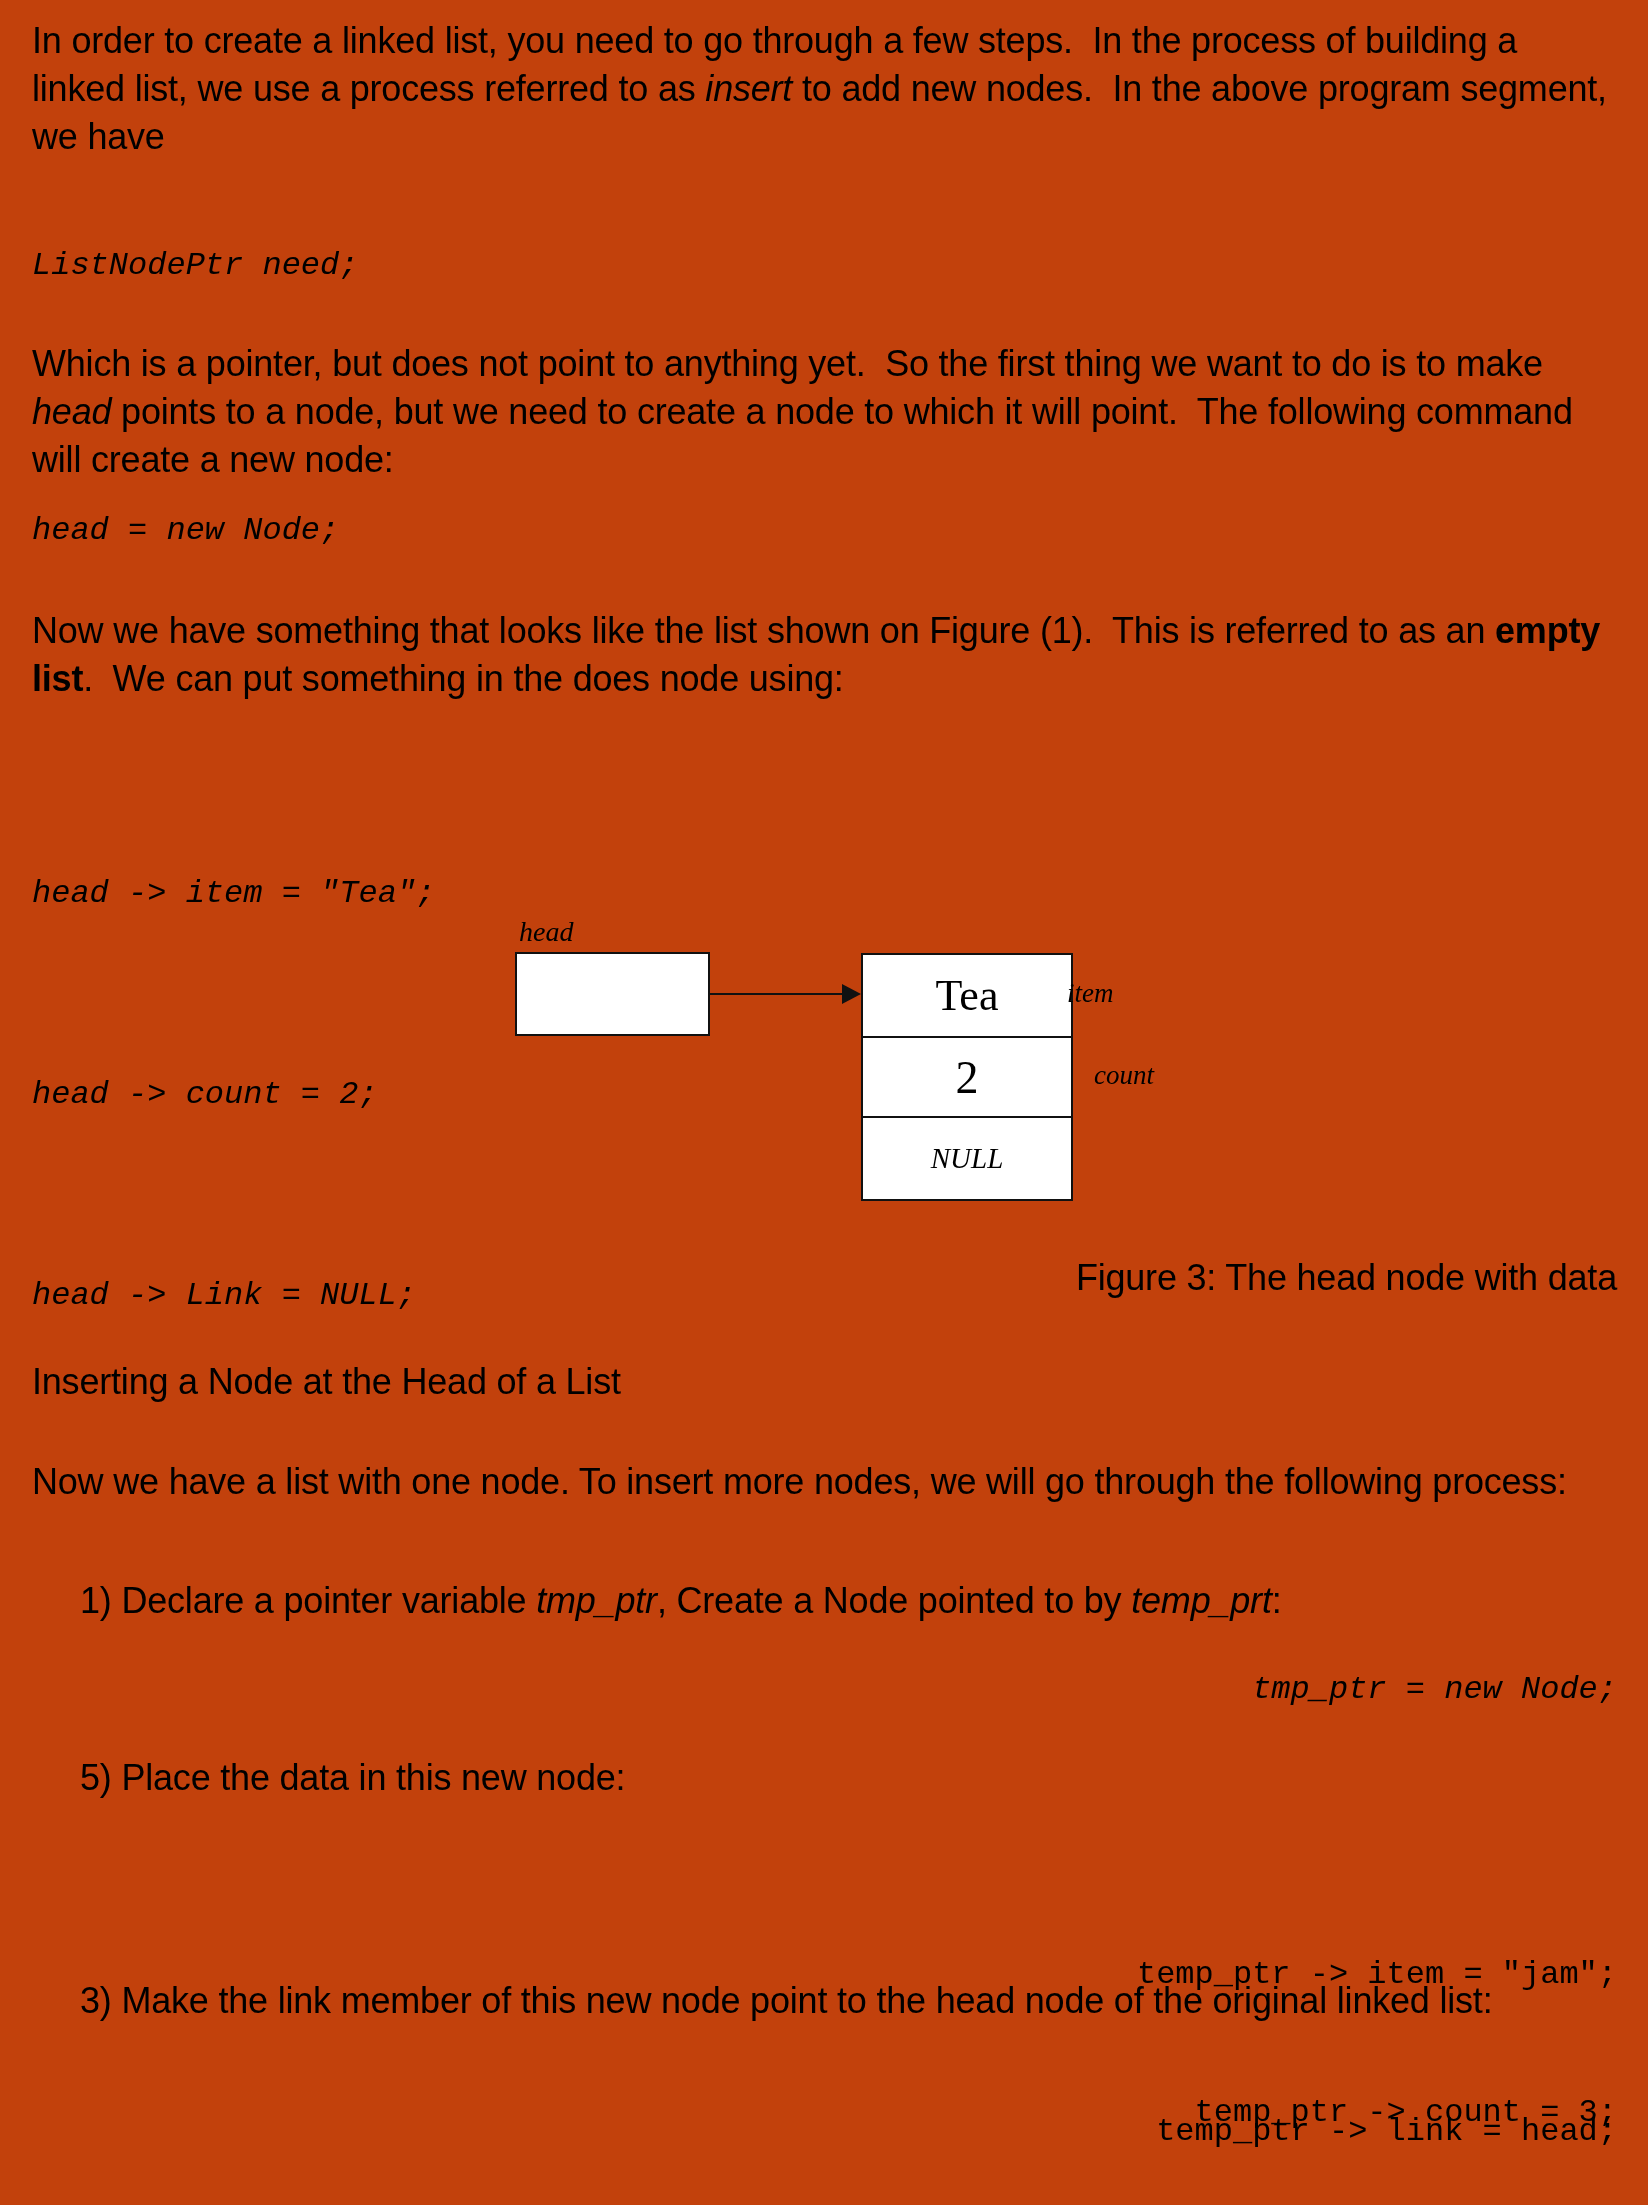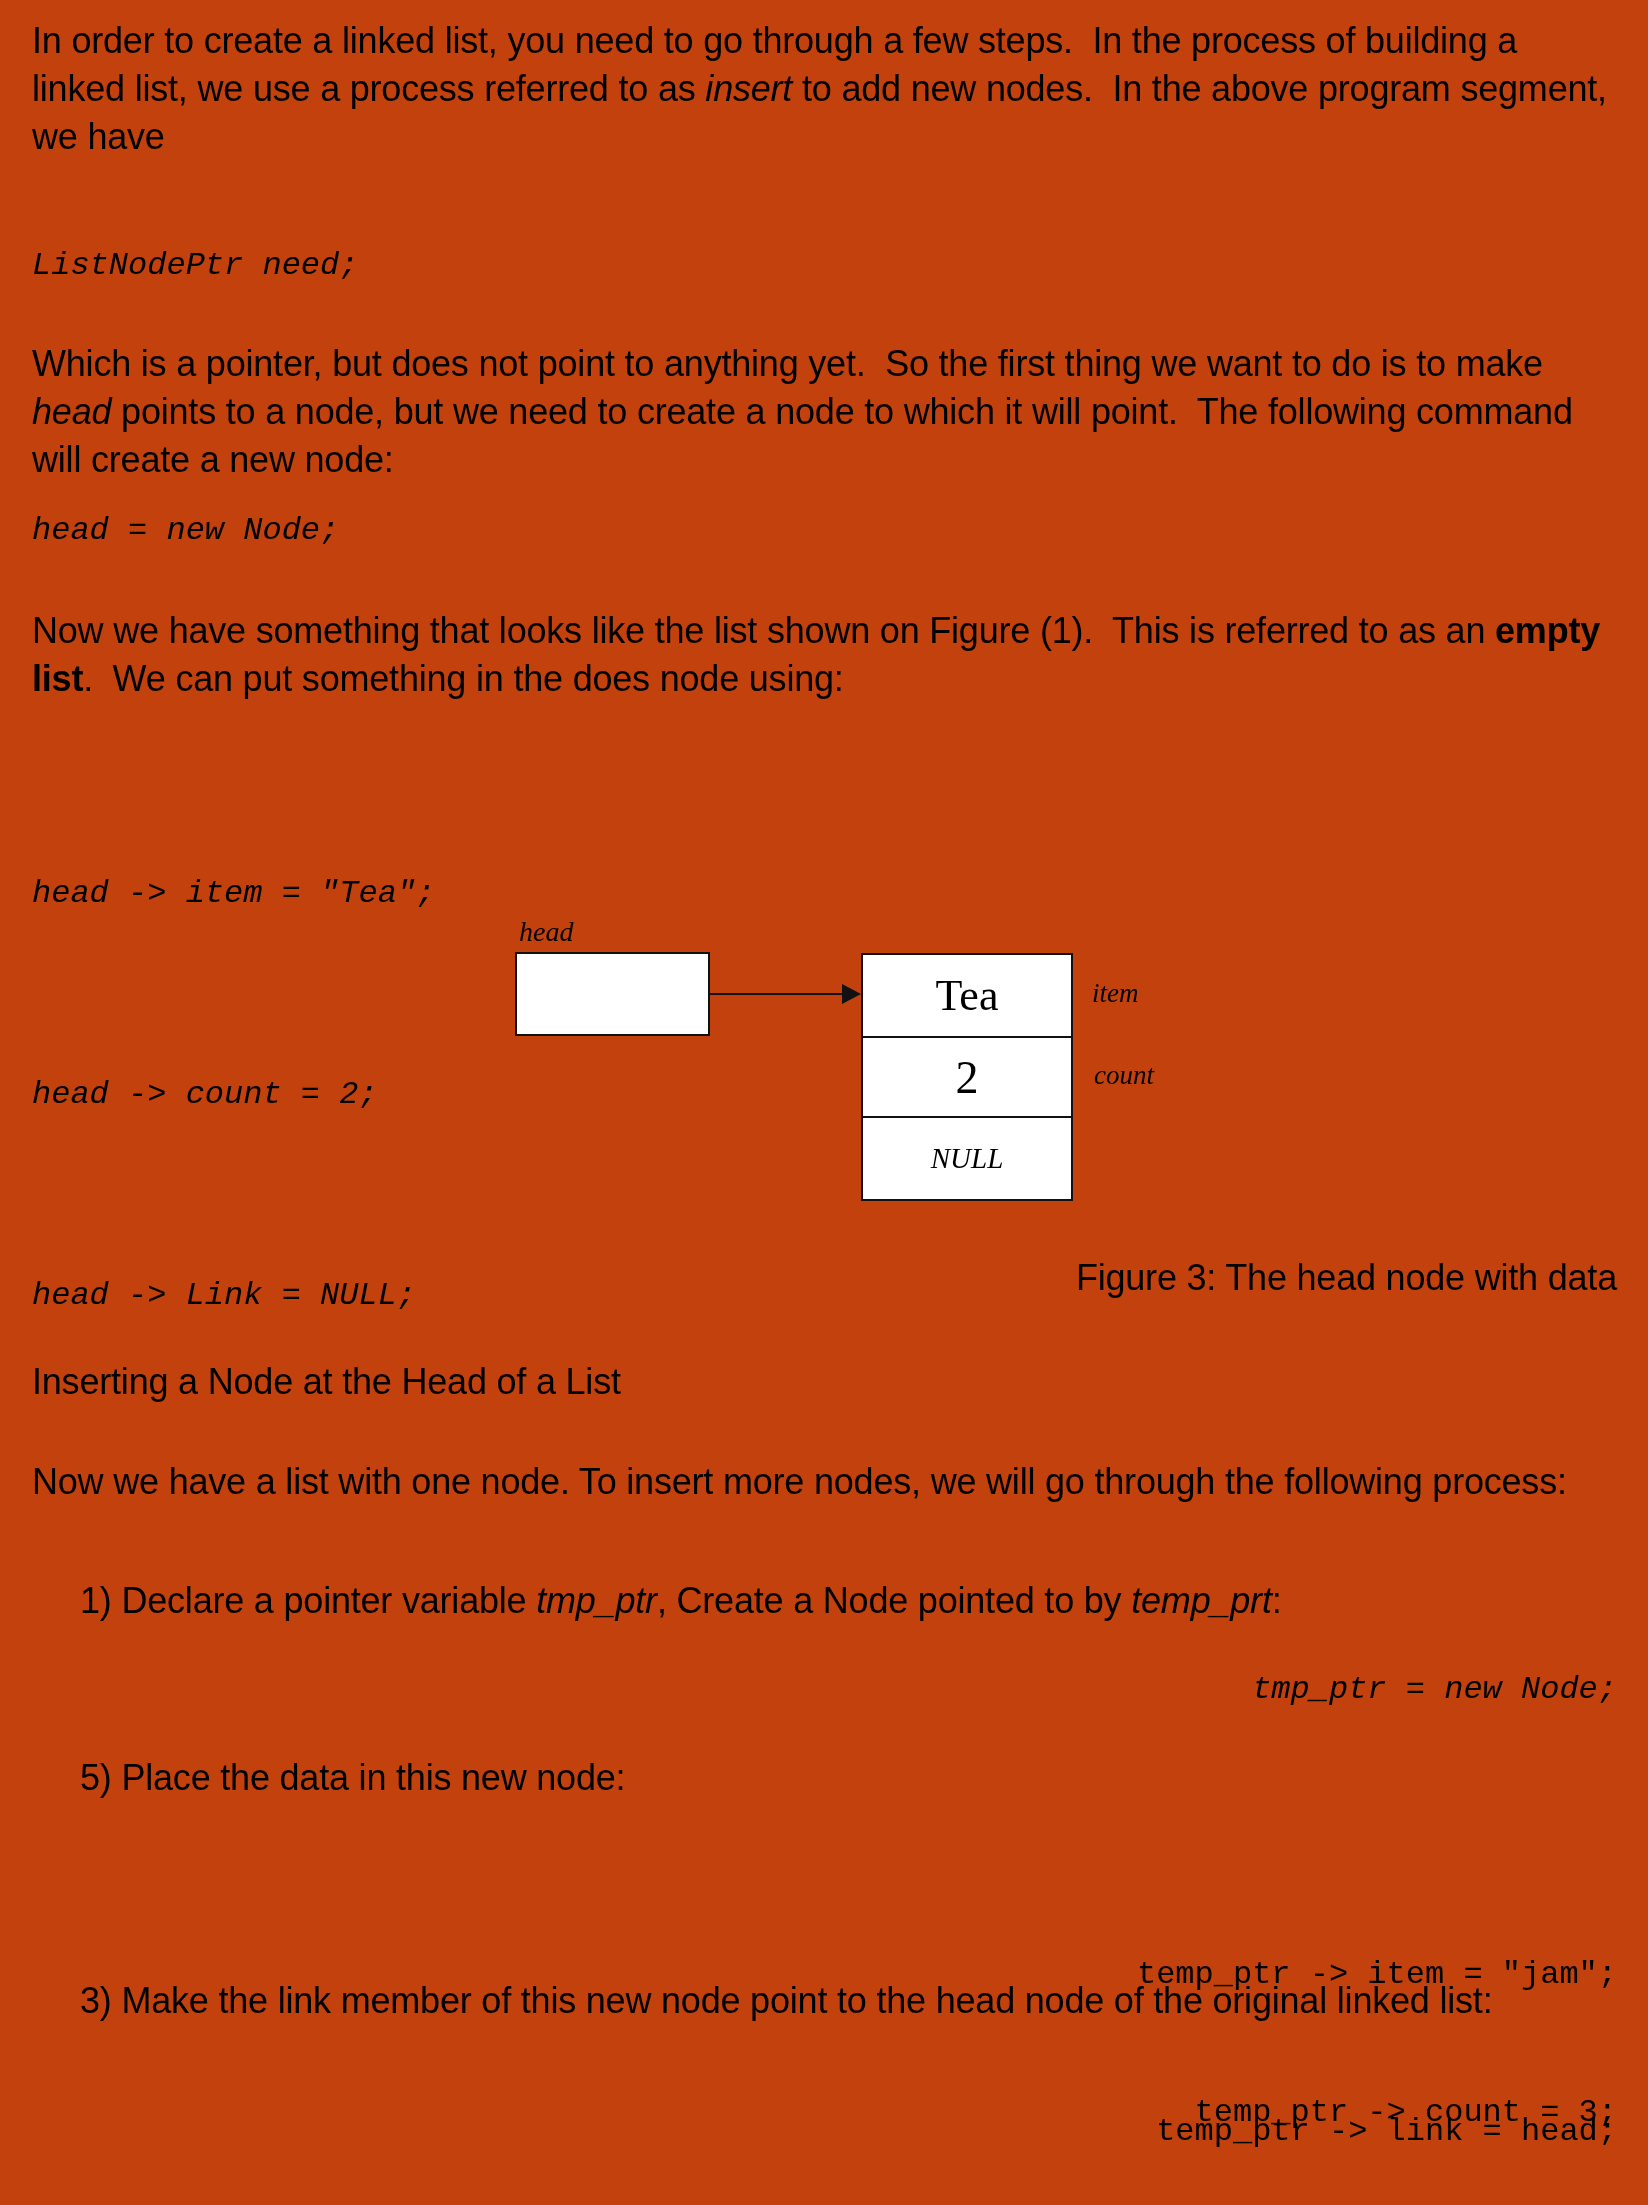--- a/index.html
+++ b/index.html
@@ -125,21 +125,21 @@
       <div class="fig-cell cell-item">
           <span>Tea</span>
         </div>
       <div class="fig-cell cell-count">
           <span>2</span>
         </div>
       <div class="fig-cell cell-link">
           <span>NULL</span>
         </div>
     </div>
-    <div class="fig-field-label" style="left:1092px; top:978px">item</div>
+    <div class="fig-field-label" style="left:1067px; top:978px">item</div>
     <div class="fig-field-label" style="left:1094px; top:1060px">count</div>
   </div>
 
   <p class="para center" style="top:1254px">Figure 3: The head node with data</p>
 
   <p class="para" style="top:1358px">Inserting a Node at the Head of a List</p>
 
   <p class="para" style="top:1458px">Now we have a list with one node. To insert more nodes, we will go through the following process:</p>
 
   <p class="para indent" style="top:1577px"><span>1) Declare a pointer variable </span><span class="it">tmp_ptr</span><span>, Create a Node pointed to by </span><span class="it">temp_prt</span><span>:</span></p>

